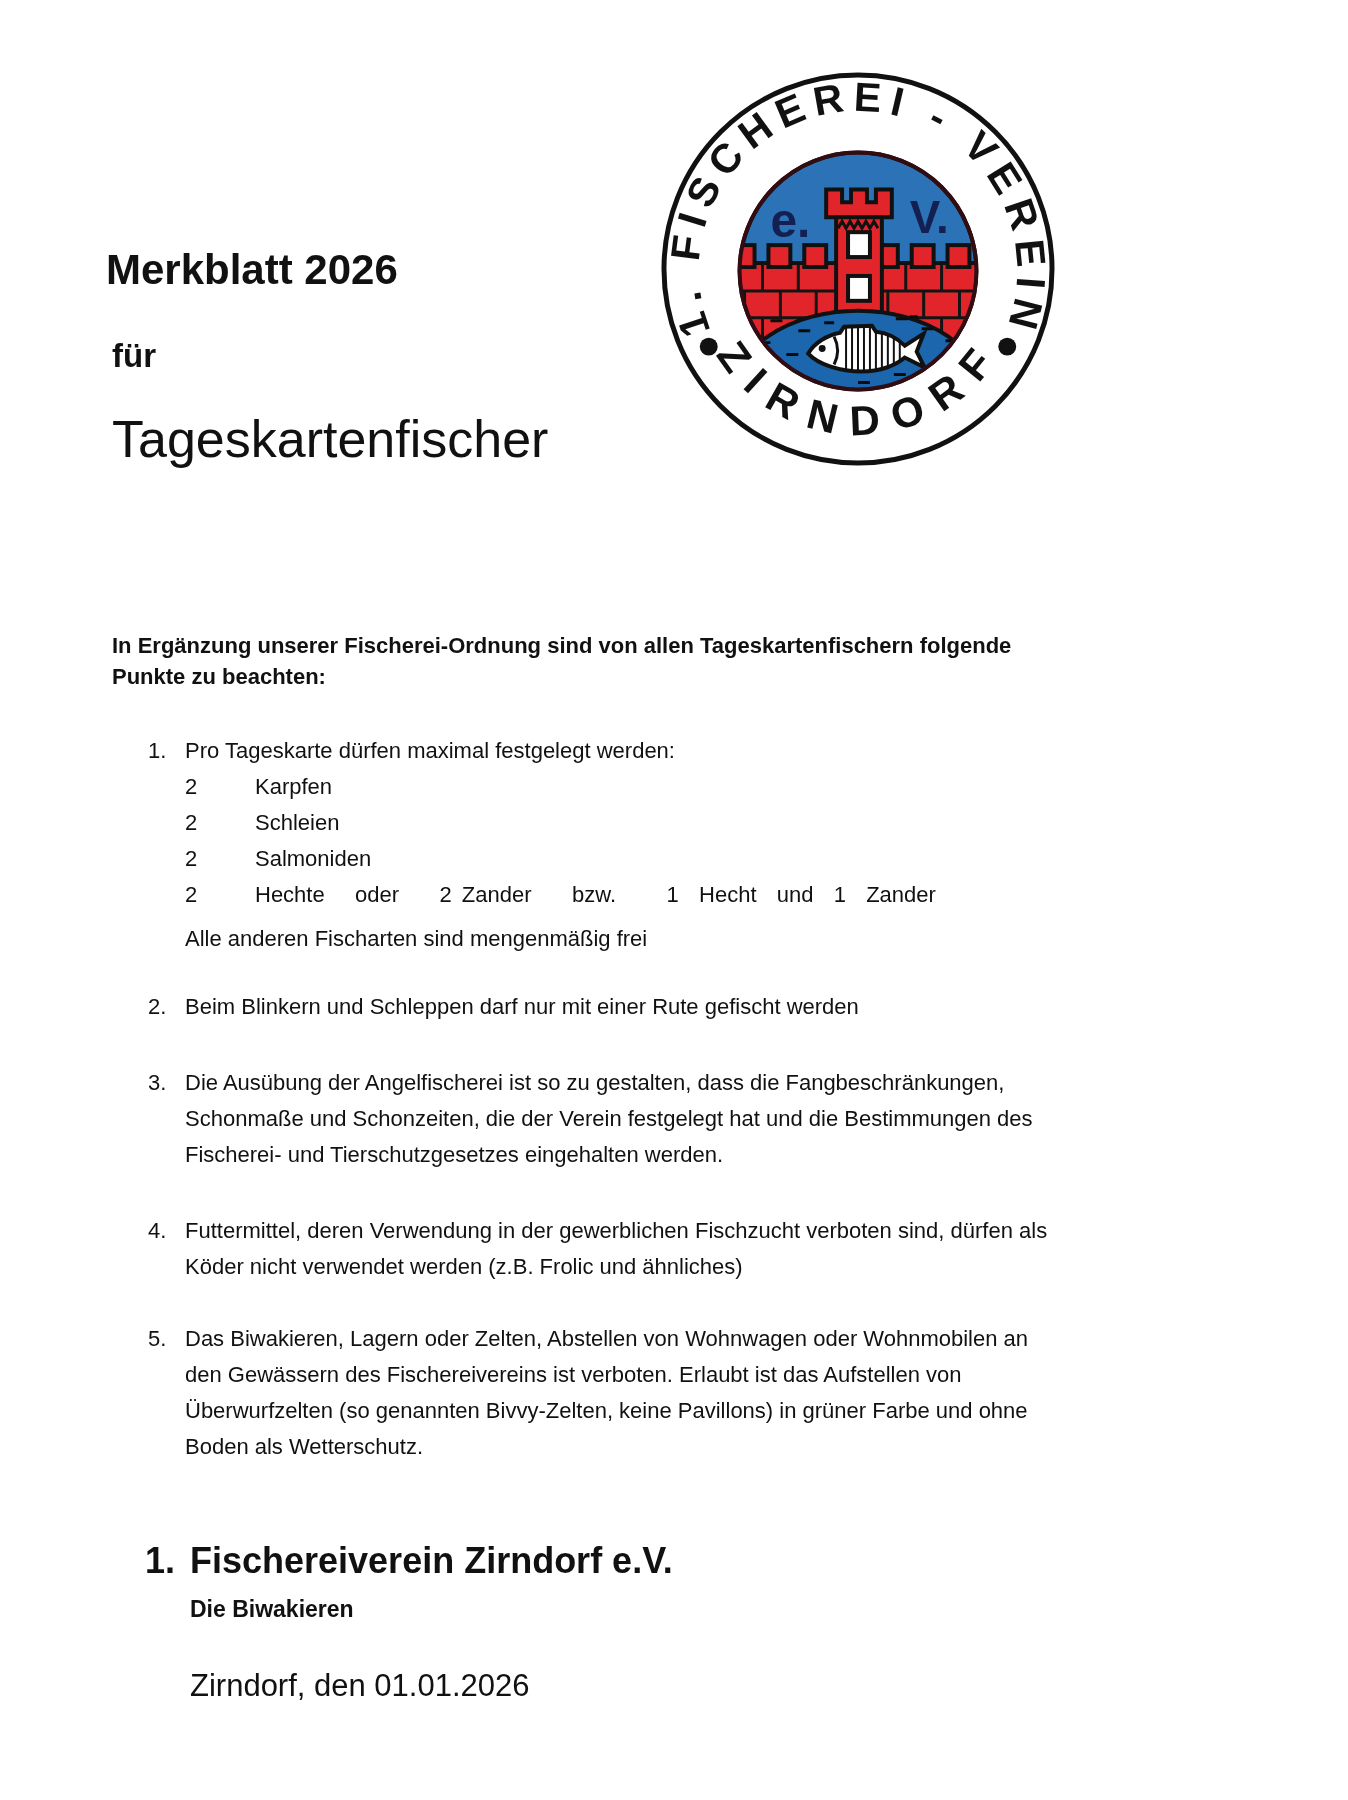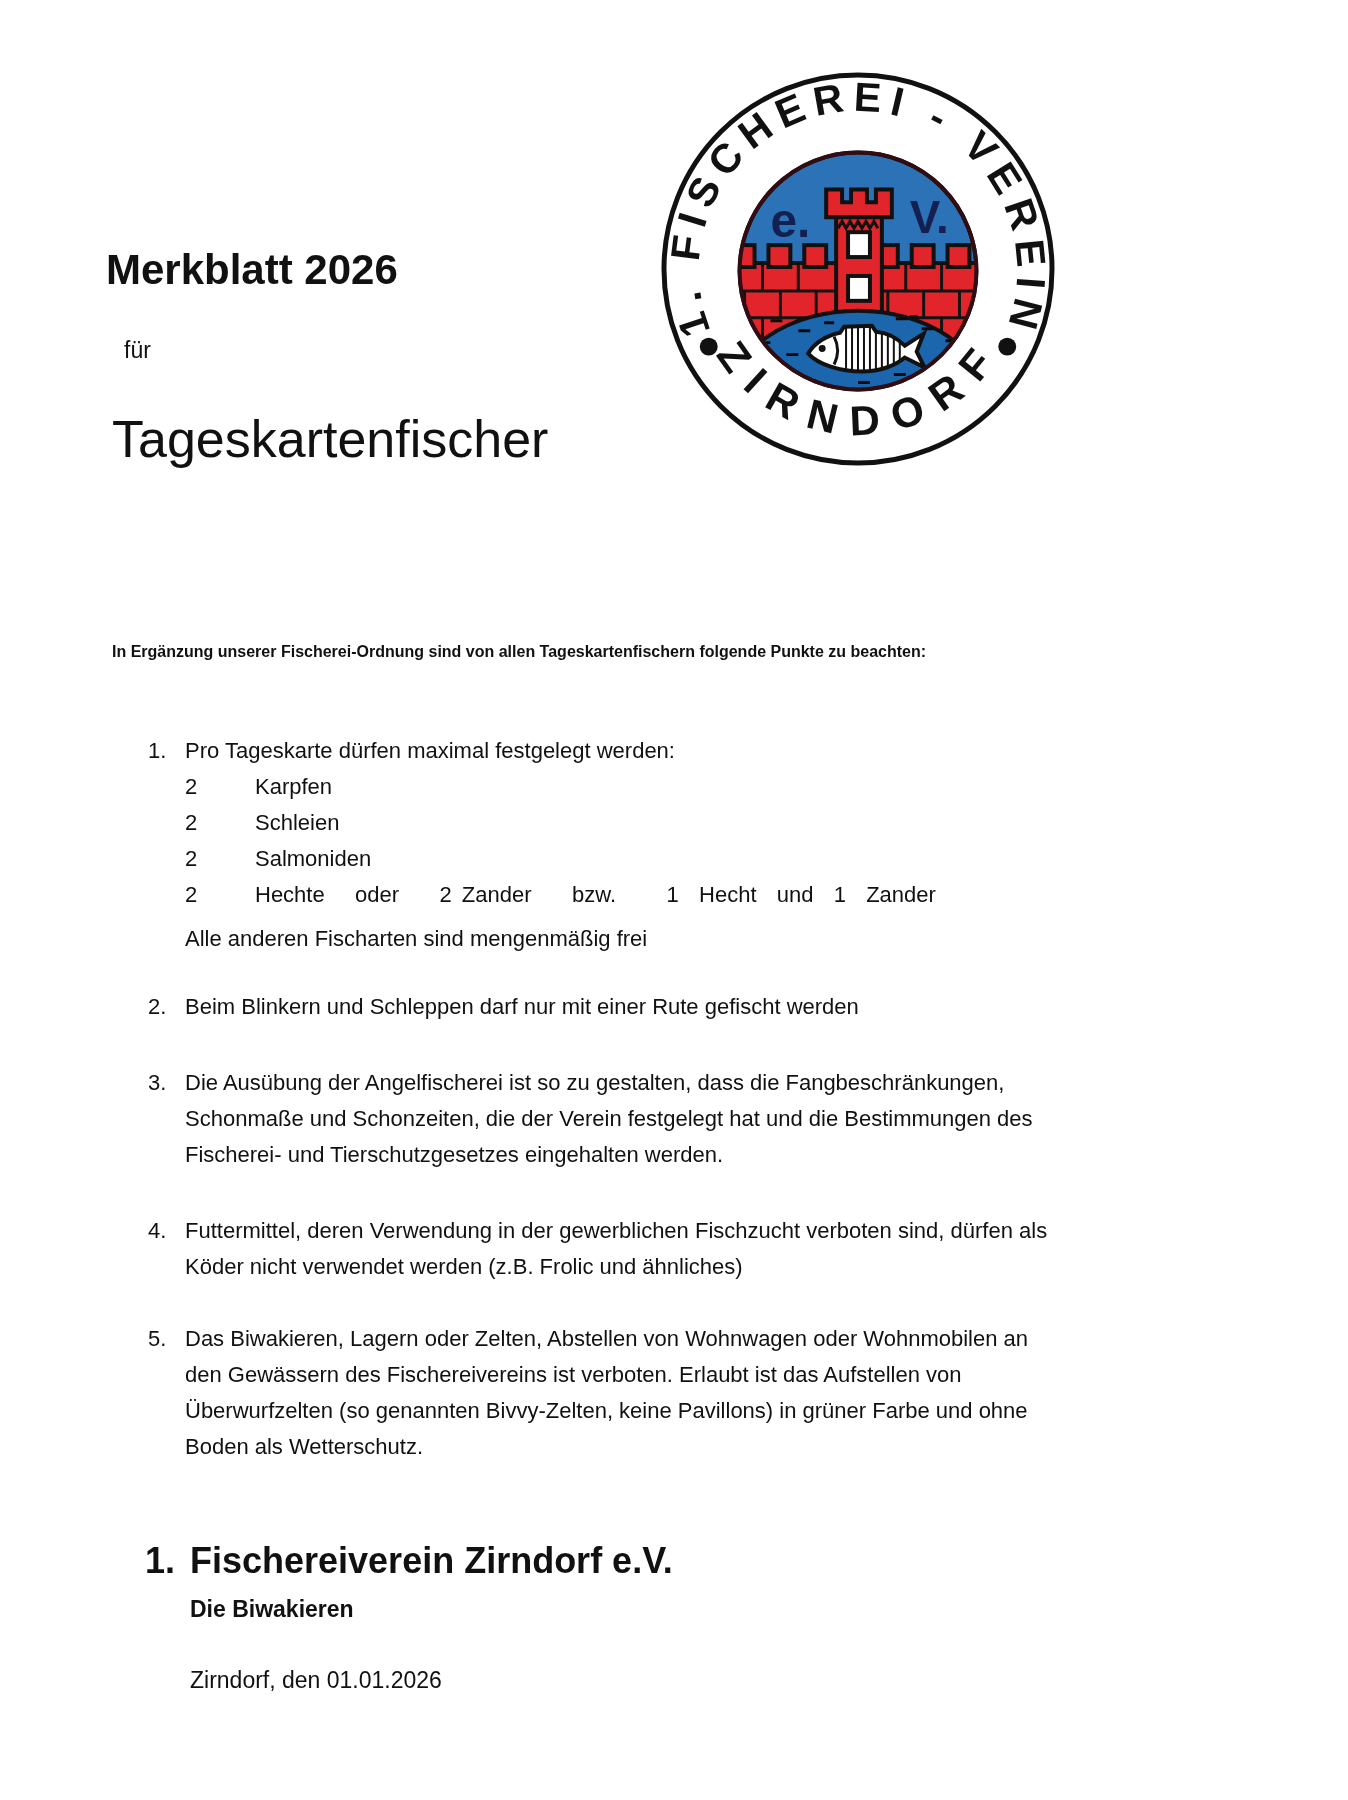--- a/index.html
+++ b/index.html
@@ -8,28 +8,28 @@
     width:1348px;
     height:1800px;
     background:#ffffff;
     font-family:"Liberation Sans", sans-serif;
     color:#111;
     overflow:hidden;
   }
   .abs{position:absolute;}
   
   .doc-title{left:106px; top:249px; font-size:42px; font-weight:bold; line-height:1;}
-  .doc-for{left:124px; top:339px; font-size:23px; font-weight:normal; line-height:1;}
+  .doc-for{left:112px; top:339px; font-size:33px; font-weight:bold; line-height:1;}
   .doc-audience{left:112px; top:413px; font-size:52px; font-weight:normal; line-height:1;}
   
   .logo{left:659px; top:70px; width:398px; height:398px;}
   
   .intro{
     left:112px; top:630px; width:930px;
-    font-size:16px; font-weight:bold; line-height:44px;
+    font-size:22px; font-weight:bold; line-height:31px;
   }
   
   .rule{display:flex; font-size:22px; line-height:36px;}
   .rule .num{width:37px; flex:0 0 37px; text-align:left;}
   .rule .rtext{width:880px;}
   .rule-1{left:148px; top:733px;}
   .rule-2{left:148px; top:989px;}
   .rule-3{left:148px; top:1065px;}
   .rule-4{left:148px; top:1213px;}
   .rule-5{left:148px; top:1321px;}
@@ -37,21 +37,21 @@
   .limits{left:185px; top:769px; font-size:22px; line-height:36px;}
   .limit-row{display:flex;}
   .limit-row .qty{width:70px; flex:0 0 70px;}
   .limit-row .fname{white-space:pre-wrap;}
   .limit-row.spread .fname{word-spacing:4px;}
   .limits .note{margin-top:8px;}
   
   .sig-head{left:145px; top:1539px; display:flex; font-size:36px; font-weight:bold; line-height:1.2;}
   .sig-head .num{width:45px; flex:0 0 45px;}
   .sig-role{left:190px; top:1596px; font-size:23px; font-weight:bold; line-height:1.2;}
-  .sig-date{left:190px; top:1667px; font-size:23px; line-height:1.2;}
+  .sig-date{left:190px; top:1667px; font-size:31px; line-height:1.2;}
 </style>
 </head>
 <body>
 
 <div class="page">
 
   <div class="abs logo">
     <svg viewBox="0 0 400 400" width="398" height="398">
       <defs>
         <clipPath id="innerClip">

